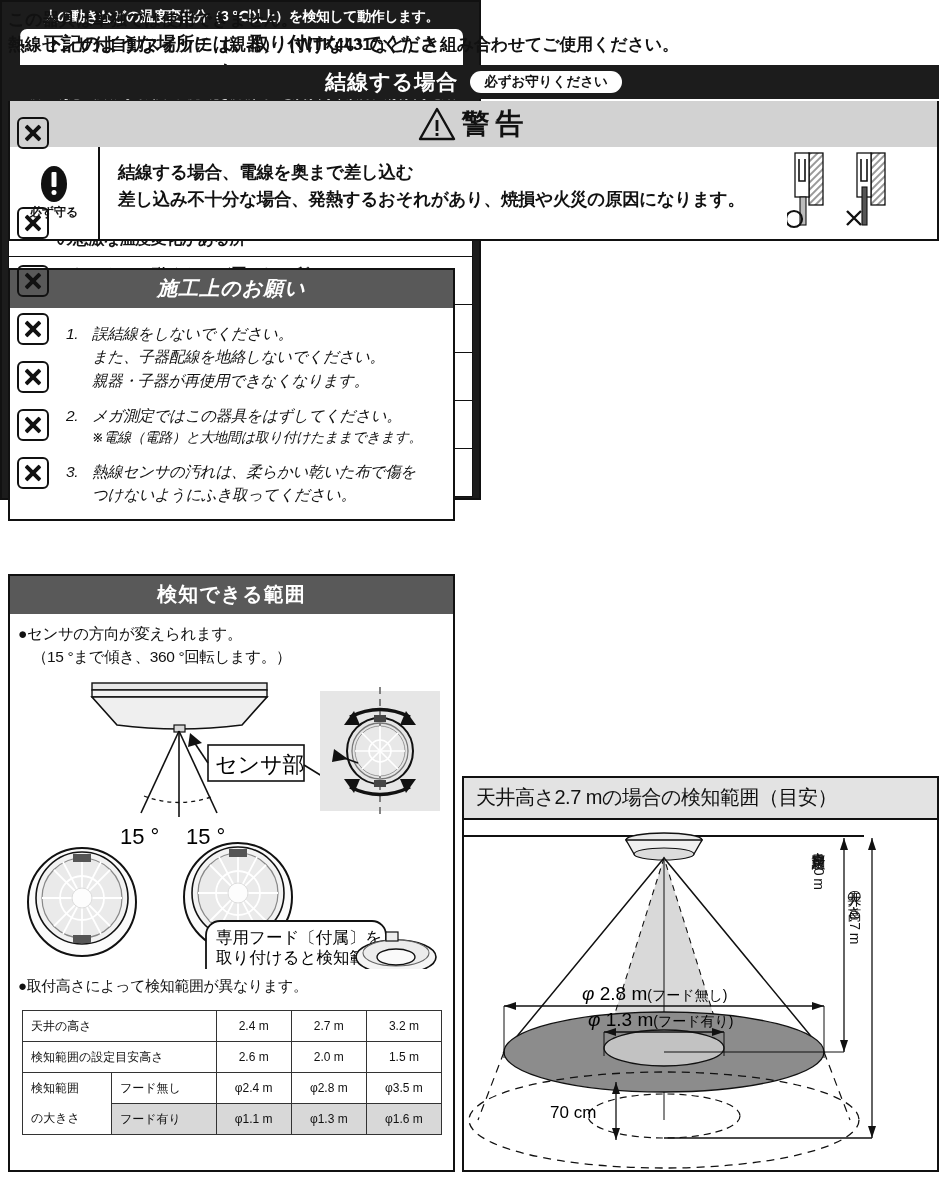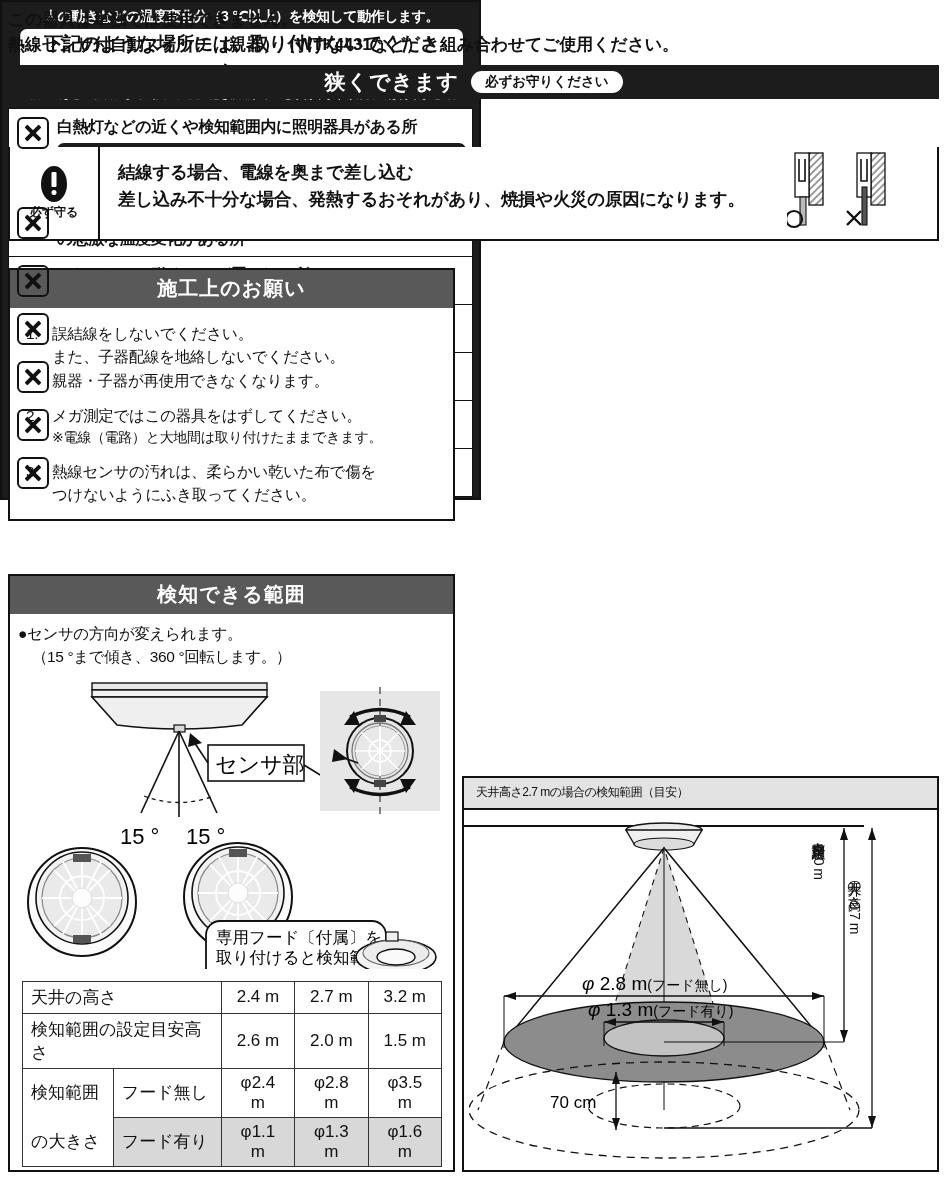--- a/index.html
+++ b/index.html
@@ -38,38 +38,38 @@
   .warn-icon-label{font-size:12px;font-weight:bold;}
   .warn-text{flex:1;padding:12px 10px 0 18px;font-size:17.5px;font-weight:bold;line-height:1.55;letter-spacing:-0.3px;}
   .warn-figs{width:150px;position:relative;}
 
   
   .panel{position:absolute;border:2px solid #111;background:#fff;box-sizing:border-box;}
   .panel-head{background:#595959;color:#fff;font-weight:bold;text-align:center;
       font-size:20px;letter-spacing:1px;padding:5px 0 6px;}
 
   
-  #panel-kouji{left:8px;top:268px;width:447px;height:253px;}
-  .kouji-list{padding:14px 10px 0 16px;}
+  #panel-kouji{left:8px;top:268px;width:447px;height:253px;font-style:italic;}
+  .kouji-list{padding:14px 10px 0 16px;margin-left:40px;}
   .kouji-item{display:flex;margin-bottom:12px;font-size:15.5px;line-height:1.5;letter-spacing:-0.3px;}
   .kouji-num{width:26px;flex:0 0 26px;font-size:15.5px;}
   .kouji-sub{font-size:14px;}
 
   
   #panel-range{left:8px;top:574px;width:447px;height:598px;}
   .range-note{padding:8px 8px 0 8px;font-size:15.5px;line-height:1.5;letter-spacing:-0.4px;}
   .range-note .l2{padding-left:14px;}
   .figure-area{position:relative;height:300px;}
   .bullets{padding:6px 10px 4px 8px;font-size:15px;line-height:1.5;letter-spacing:-0.4px;}
   .bullets p{margin:0 0 7px 0;}
   .bullets .ind{padding-left:14px;display:block;}
 
   
   table.ht{border-collapse:collapse;margin:2px 0 0 12px;width:420px;}
-  table.ht td{border:1.5px solid #333;font-size:17px;text-align:center;padding:4px 10px;height:22px;}
+  table.ht td{border:1.5px solid #333;font-size:12px;text-align:center;padding:4px 10px;height:22px;}
   table.ht td.lbl{text-align:left;padding-left:8px;}
   table.ht td.shade{background:#d8d8d8;}
 
   
   #panel-kinshi{left:462px;top:261px;width:477px;height:496px;border:2px solid #111;background:#1c1c1c;}
   .kin-head{color:#fff;padding:6px 6px 4px 8px;}
   .kin-line1{font-size:14px;font-weight:bold;text-align:center;letter-spacing:-0.5px;}
   .kin-pill{background:#fff;color:#111;border-radius:7px;font-size:19px;font-weight:bold;
       text-align:center;padding:2px 8px;margin:3px 10px 2px;letter-spacing:-0.5px;}
   .kin-note{font-size:11px;text-align:center;letter-spacing:-0.6px;padding-bottom:2px;}
@@ -81,44 +81,56 @@
   .xbox:before,.xbox:after{content:"";position:absolute;left:50%;top:50%;width:20px;height:4px;
      background:#111;border-radius:1px;}
   .xbox:before{transform:translate(-50%,-50%) rotate(45deg);}
   .xbox:after{transform:translate(-50%,-50%) rotate(-45deg);}
   .kin-txt{flex:1;font-size:16px;font-weight:bold;line-height:1.35;letter-spacing:-0.5px;}
   .kin-sub{display:block;background:#1c1c1c;color:#fff;border-radius:7px;margin-top:5px;
      padding:4px 8px;font-size:14.5px;font-weight:bold;line-height:1.4;letter-spacing:-0.5px;}
 
   
   #panel-tenjo{left:462px;top:776px;width:477px;height:396px;}
-  .tenjo-head{background:#e3e3e3;font-size:12px;padding:6px 0 7px 12px;letter-spacing:-0.5px;
+  .tenjo-head{background:#e3e3e3;font-size:20px;padding:6px 0 7px 12px;letter-spacing:-0.5px;
       border-bottom:2px solid #111;}
   .tenjo-fig{position:relative;height:350px;}
 
   .vrot{writing-mode:vertical-rl;text-orientation:mixed;font-size:14px;letter-spacing:-0.5px;}
 
   svg{display:block;}
   .nowrap{white-space:nowrap;}
 </style>
 </head>
 <body>
 
 <div class="page">
 
   <div class="intro">
     <div>この器具は単独では使用できません。</div>
     <div>熱線センサ付自動スイッチ（親器）（WTK4431など）と組み合わせてご使用ください。</div>
   </div>
 
   <div class="safety-bar">
-    <span class="title">狭くできます</span>
+    <span class="title">結線する場合</span>
     <span class="pill">必ずお守りください</span>
   </div>
 
+  <div class="warn-band">
+    <div class="w-inner">
+      <span>
+        <svg width="38" height="34" viewBox="0 0 38 34">
+          <polygon points="19,2 36,32 2,32" fill="none" stroke="#111" stroke-width="2.4" stroke-linejoin="round"></polygon>
+          <rect x="17.6" y="13" width="2.8" height="11" fill="#111"></rect>
+          <rect x="17.6" y="26" width="2.8" height="3" fill="#111"></rect>
+        </svg>
+      </span>
+      <span class="w-text">警告</span>
+    </div>
+  </div>
 
   <div class="warn-body">
     <div class="warn-icon-cell">
       <div class="excl"></div>
       <div class="warn-icon-label">必ず守る</div>
     </div>
     <div class="warn-text">
       <div class="nowrap">結線する場合、電線を奥まで差し込む</div>
       <div class="nowrap">差し込み不十分な場合、発熱するおそれがあり、焼損や火災の原因になります。</div>
     </div>
@@ -284,20 +296,21 @@
             <ellipse cx="34" cy="16" rx="40" ry="17" fill="#f4f4f4" stroke="#111" stroke-width="1.6"></ellipse>
             <ellipse cx="34" cy="12" rx="33" ry="13" fill="#ececec" stroke="#666" stroke-width="1.1"></ellipse>
             <ellipse cx="34" cy="16" rx="19" ry="8" fill="#fafafa" stroke="#111" stroke-width="1.4"></ellipse>
             <rect x="24" y="-9" width="12" height="9" fill="#eee" stroke="#111" stroke-width="1.2"></rect>
           </g>
         </g>
       </svg>
     </div>
 
     <div class="bullets">
+      <p>●取付高さによって検知範囲が異なります。</p>
     </div>
 
     <table class="ht">
       <tbody>
           <tr>
         <td class="lbl" colspan="2">天井の高さ</td>
         <td>2.4 m</td>
         <td>2.7 m</td>
         <td>3.2 m</td>
       </tr>

